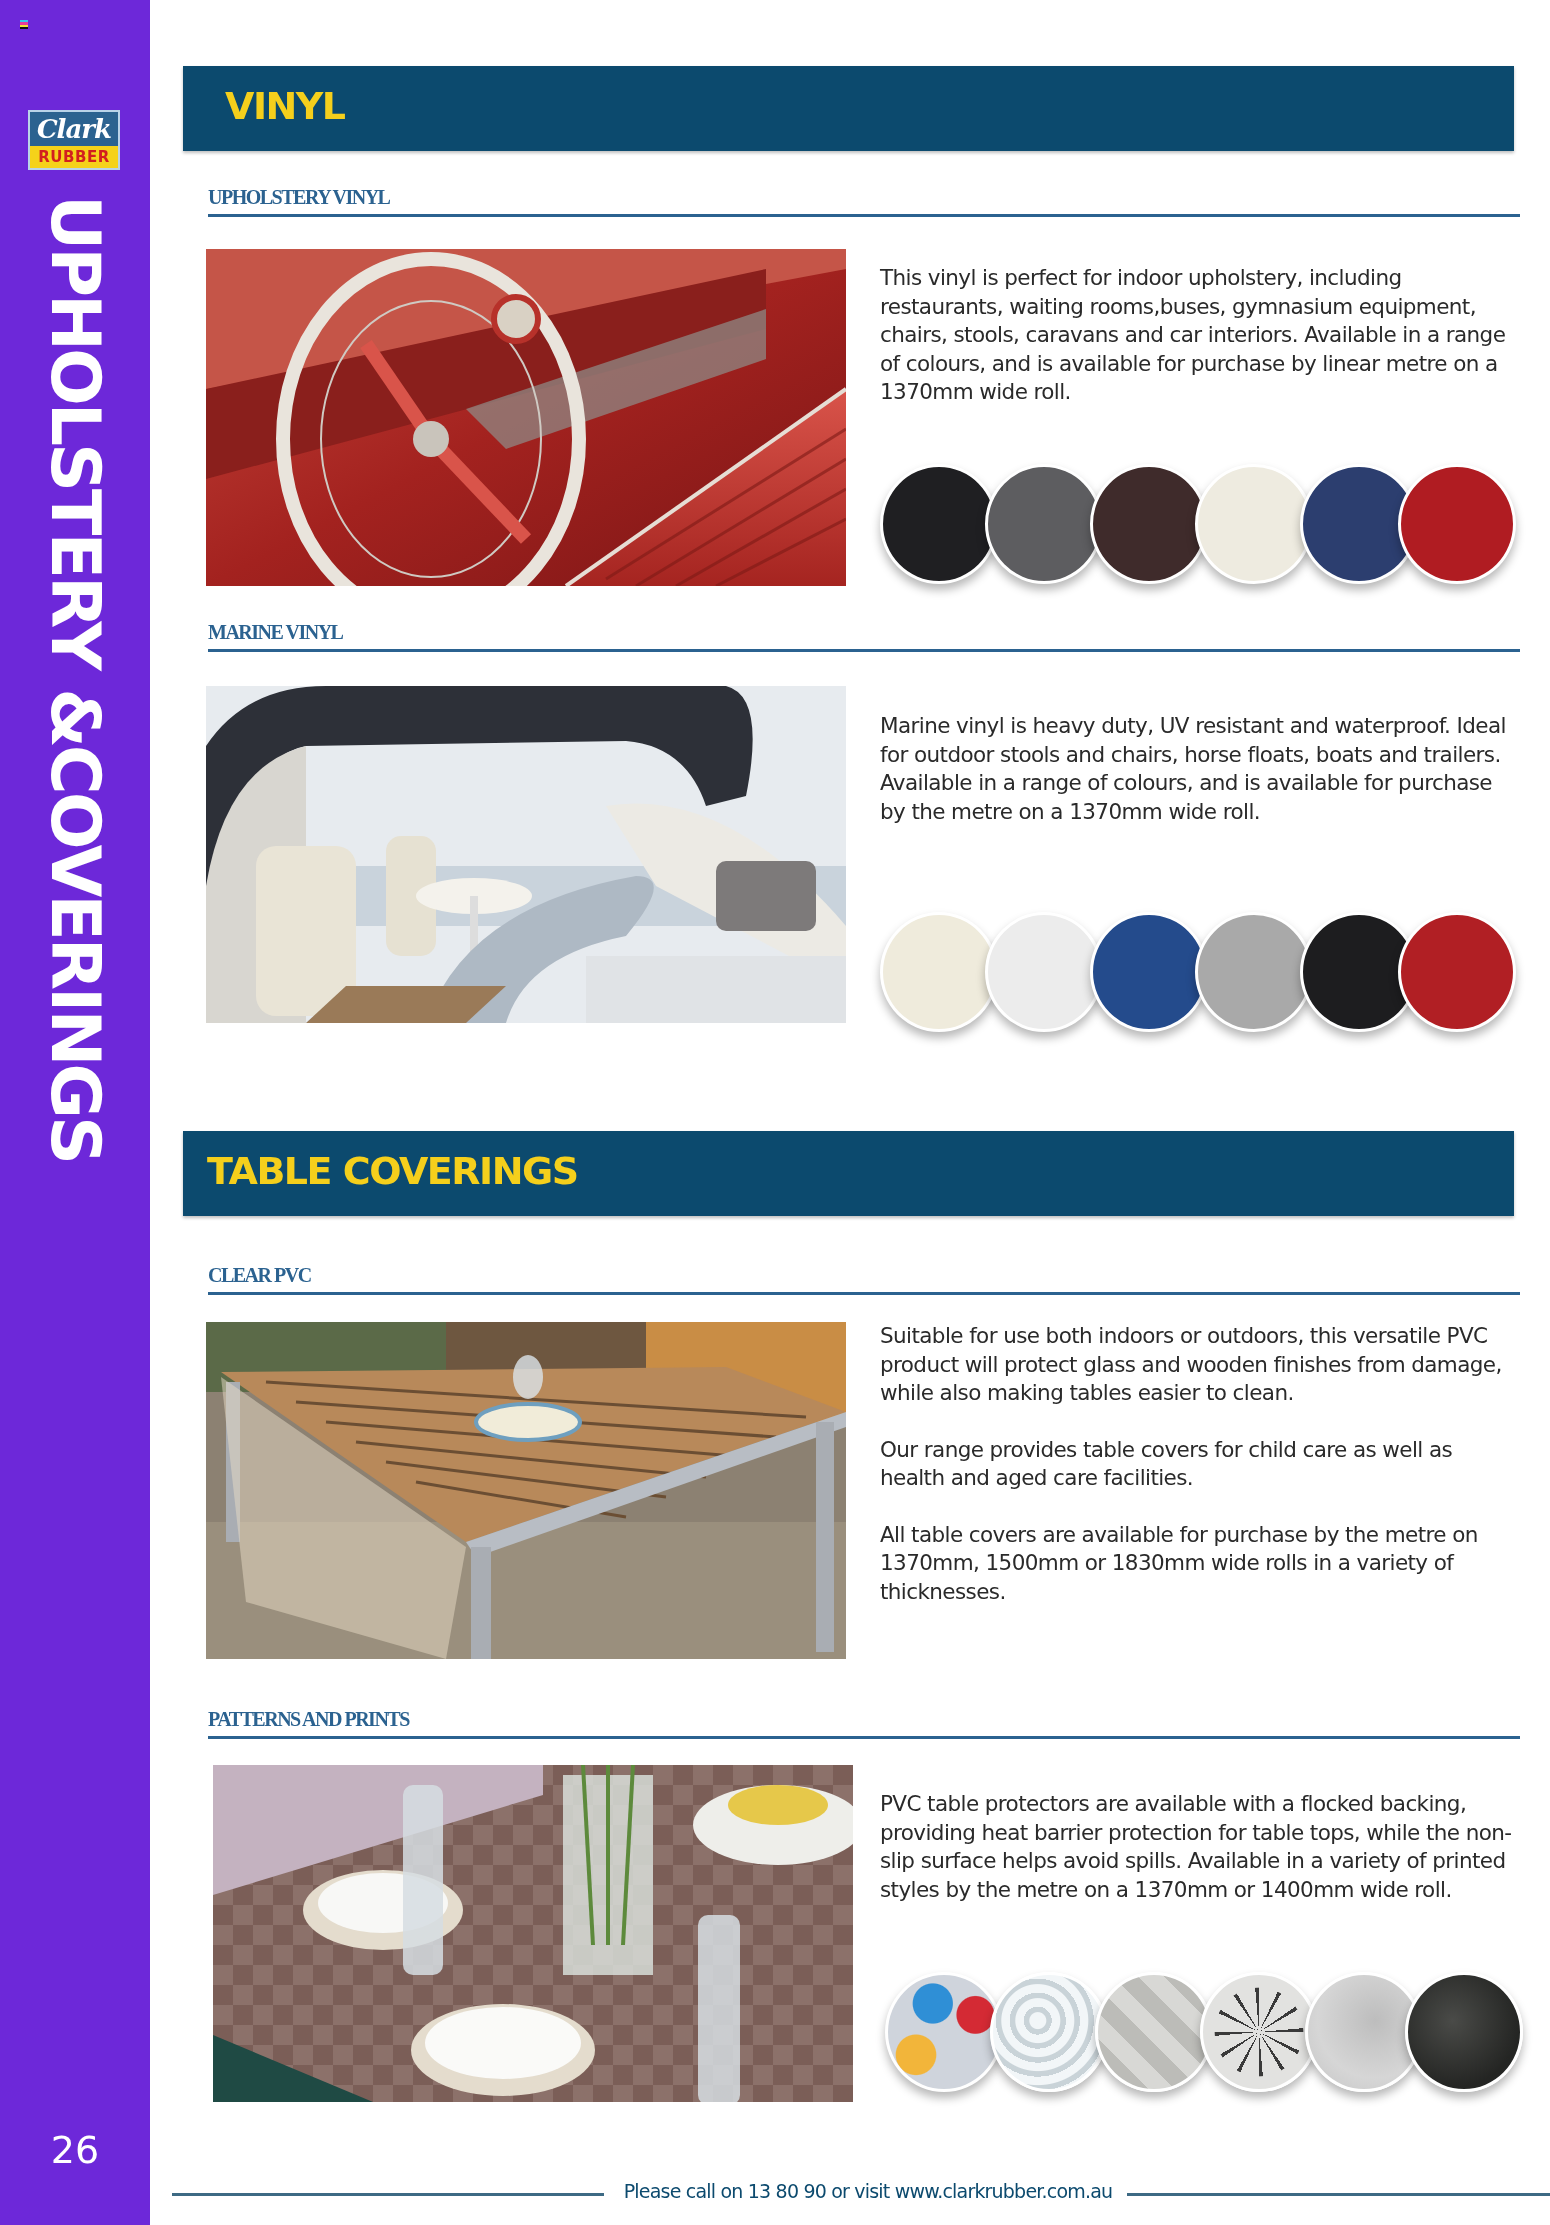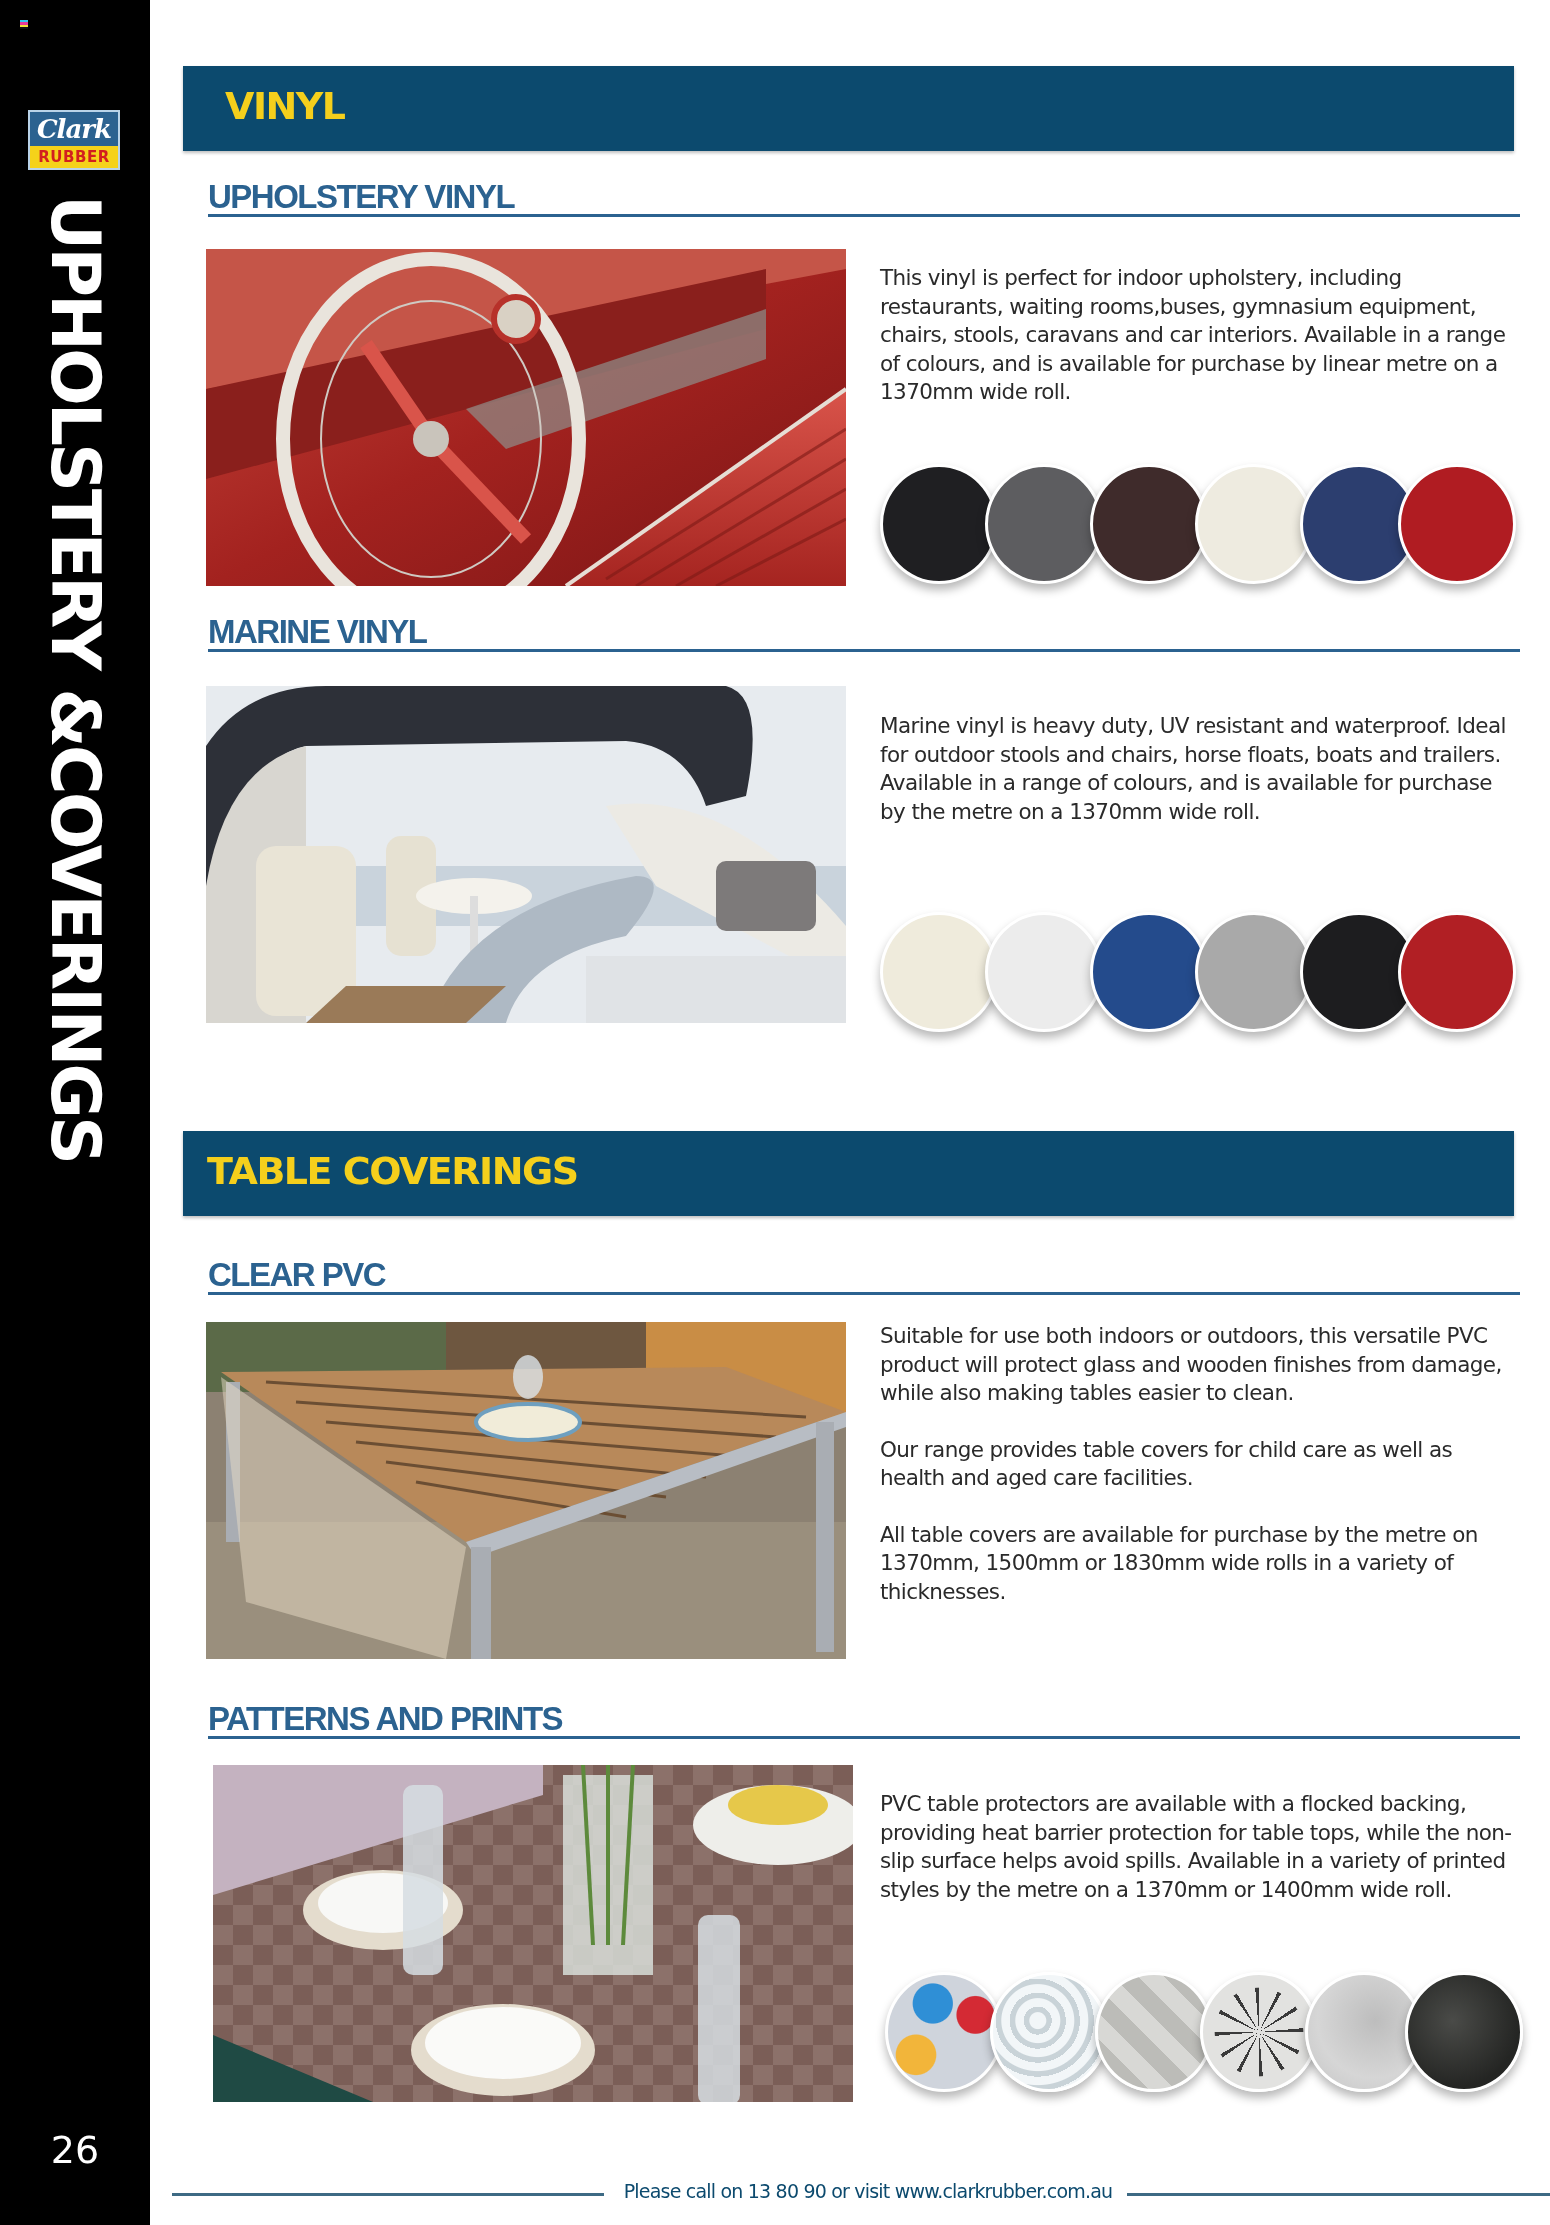--- a/index.html
+++ b/index.html
@@ -1,32 +1,32 @@
 <!DOCTYPE html>
 <html><head>
 <meta charset="utf-8">
 <style>
   * { box-sizing: border-box; margin: 0; padding: 0; }
   html, body { width: 1550px; height: 2225px; background: #ffffff; overflow: hidden; }
   body { position: relative; font-family: "Liberation Sans", sans-serif; color: #2a2a2a; }
 
-  .sidebar { position: absolute; left: 0; top: 0; width: 150px; height: 2225px; background: #000000; }
+  .sidebar { position: absolute; left: 0; top: 0; width: 150px; height: 2225px; background: #6d28d9; }
   .cmyk { position: absolute; left: 20px; top: 20px; width: 8px; height: 9px; display: flex; flex-direction: column; }
   .cmyk span { flex: 1; }
   .logo { position: absolute; left: 28px; top: 110px; width: 92px; height: 60px; border: 2px solid #b9d3e8; background: #2b6290; overflow: hidden; }
   .logo-top { height: 34px; display: flex; align-items: center; justify-content: center; color: #ffffff; font-family: "DejaVu Serif", serif; font-style: italic; font-weight: bold; font-size: 26px; letter-spacing: -1px; }
   .logo-bot { height: 22px; background: #f5d21a; display: flex; align-items: center; justify-content: center; color: #d21f1f; font-family: "DejaVu Sans", sans-serif; font-weight: bold; font-size: 15px; letter-spacing: 0.5px; }
   .vtext { position: absolute; left: 75px; top: 195px; transform-origin: 0 0; transform: translateX(30px) rotate(90deg); white-space: nowrap; color: #ffffff; font-family: "DejaVu Sans", sans-serif; font-weight: bold; font-size: 68px; letter-spacing: -3px; line-height: 60px; width: 940px; }
   .pagenum { position: absolute; left: 0; top: 2128px; width: 150px; text-align: center; color: #ffffff; font-size: 38px; font-family: "DejaVu Sans", sans-serif; }
 
   .banner { position: absolute; left: 183px; width: 1331px; height: 85px; background: #0c4a6e; box-shadow: 0 2px 3px rgba(0,0,0,0.25); }
   .banner-title { position: absolute; top: 18px; color: #f5cf1c; font-family: "DejaVu Sans", sans-serif; font-weight: bold; font-size: 38px; letter-spacing: -1.5px; }
 
   .subhead { position: absolute; left: 208px; width: 1312px; border-bottom: 3px solid #2b6290; }
-  .subhead span { display: block; color: #2b6290; font-family: Liberation Sans, sans-serif; font-weight: bold; font-size: 33px; letter-spacing: -1.5px; line-height: 34px; }
+  .subhead span { display: block; color: #2b6290; font-family: Liberation Serif, serif; font-weight: bold; font-size: 20px; letter-spacing: -1.5px; line-height: 34px; }
 
   .photo { position: absolute; overflow: hidden; }
   .desc { position: absolute; left: 880px; width: 640px; font-family: "DejaVu Sans", sans-serif; font-size: 21.5px; line-height: 28.5px; color: #2a2a2a; letter-spacing: -0.6px; }
   .desc p + p { margin-top: 28px; }
 
   .swatches { position: absolute; height: 120px; }
   .swatch { position: absolute; top: 0; width: 118px; height: 120px; border-radius: 50%; border: 3px solid #ffffff; box-shadow: 0 6px 10px rgba(0,0,0,0.28); }
 
   .footer { position: absolute; top: 2180px; left: 172px; width: 1378px; height: 28px; }
   .footer .line { position: absolute; top: 13px; height: 3px; background: #3d6a84; }

